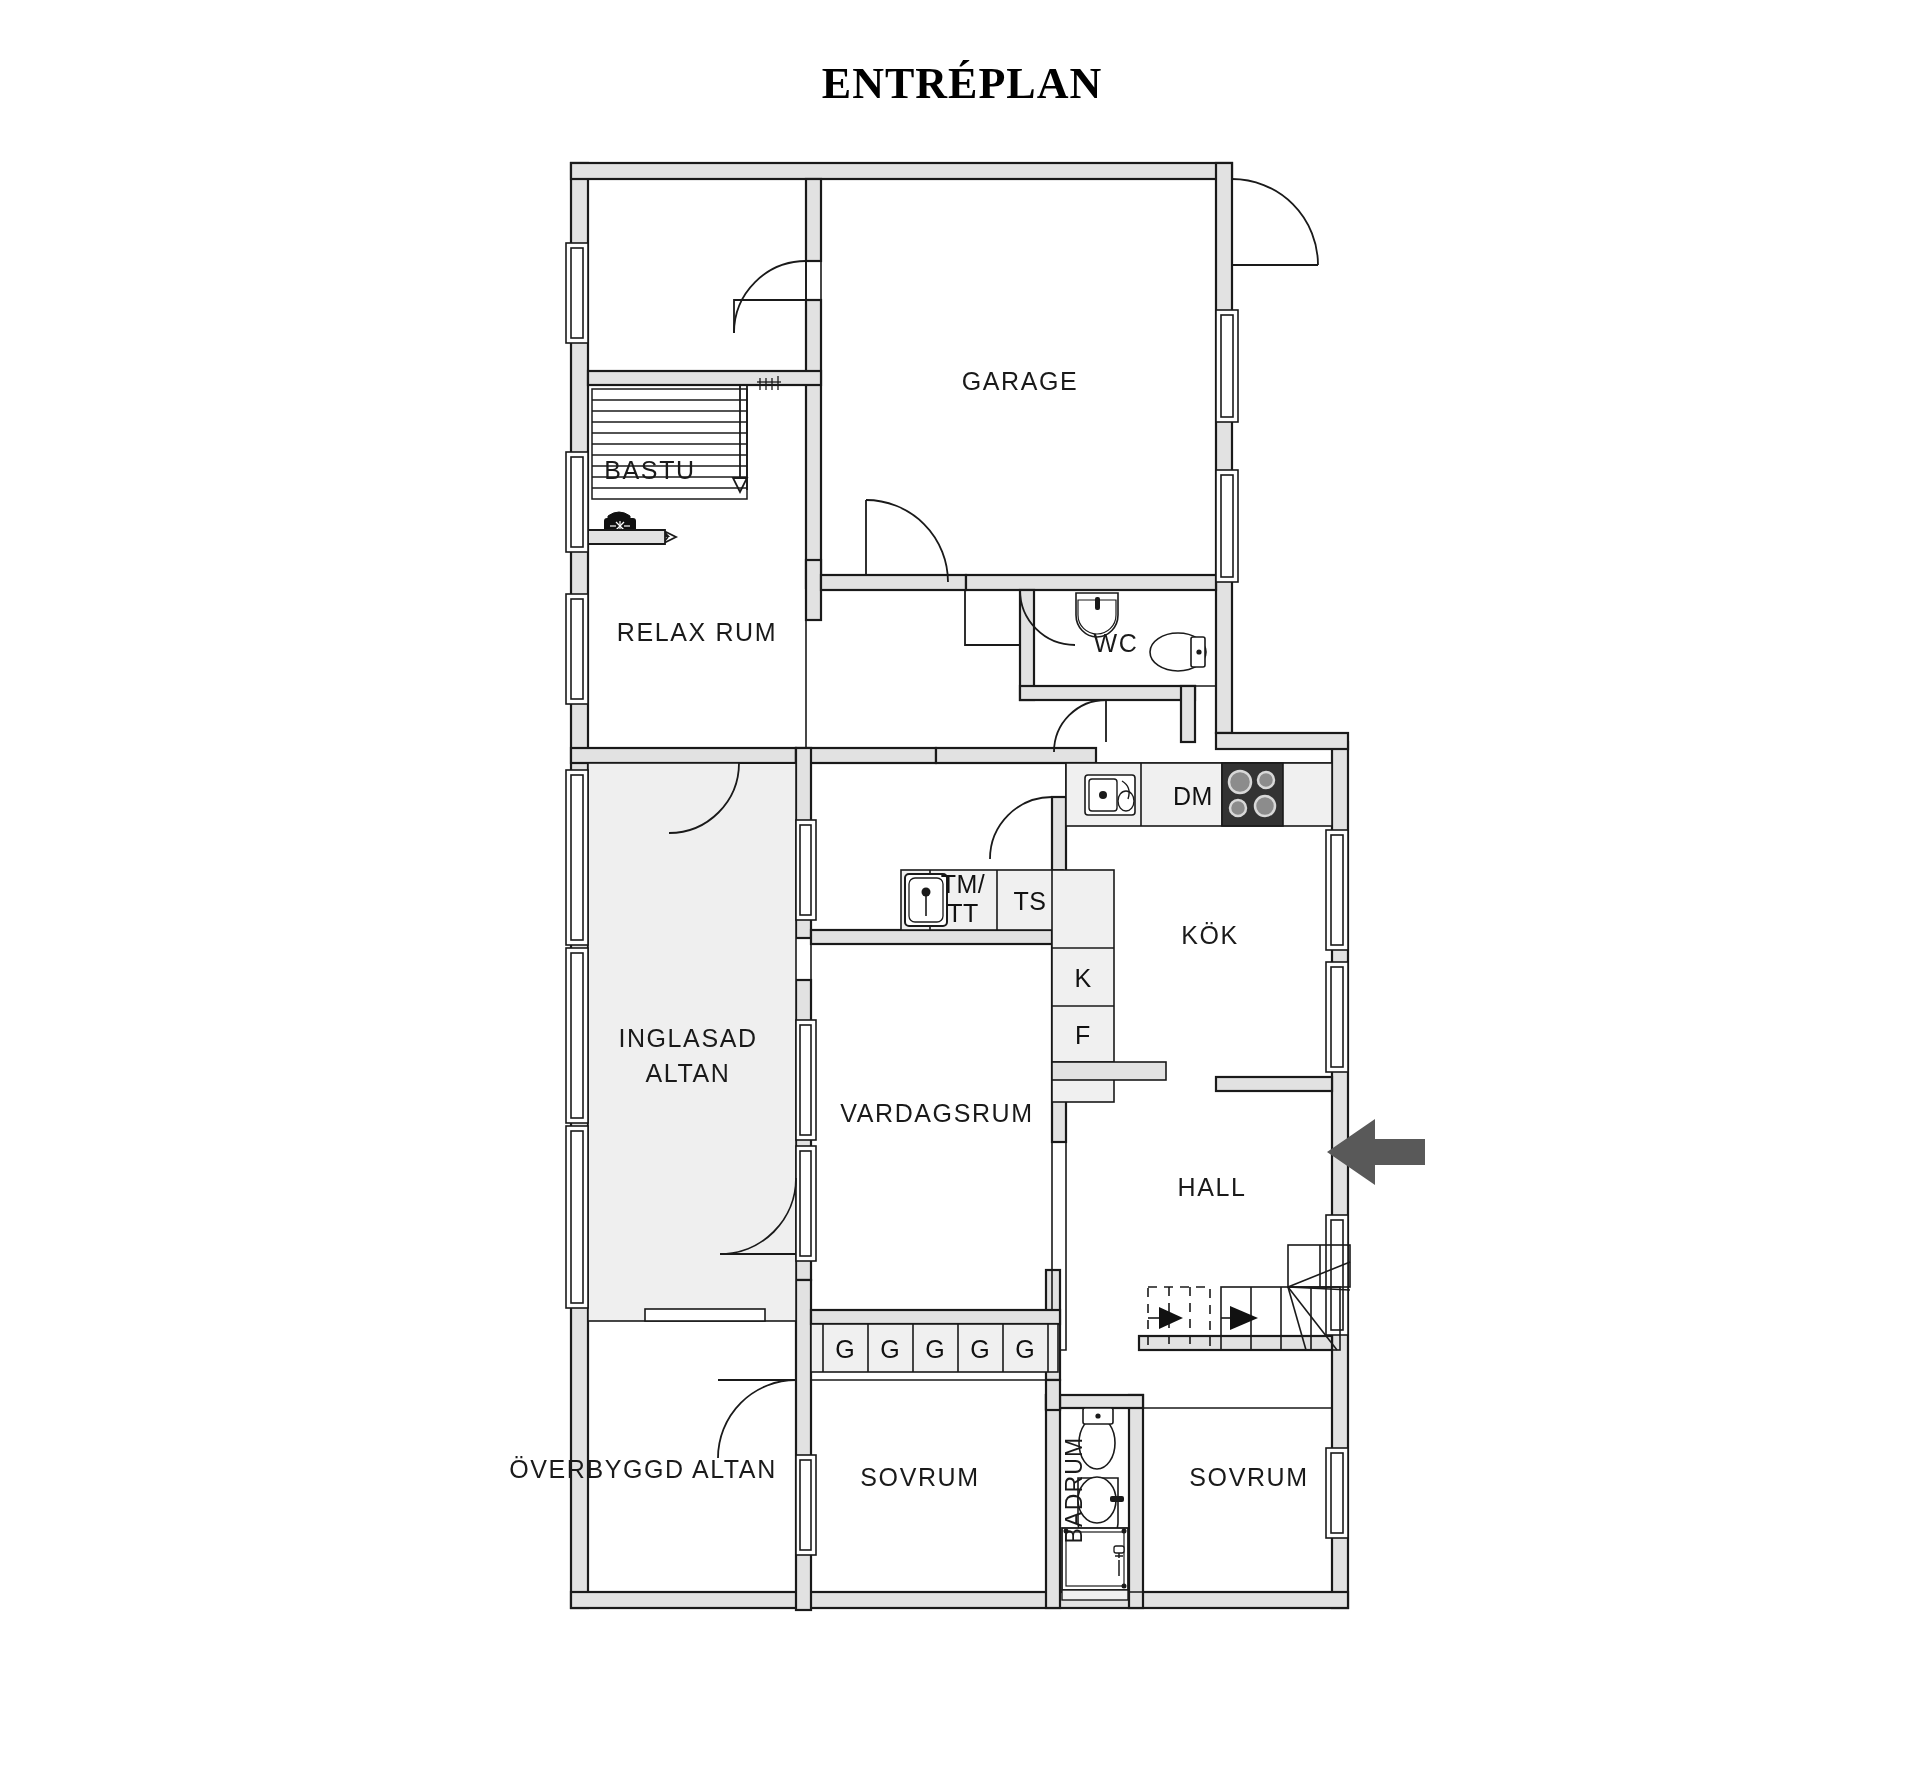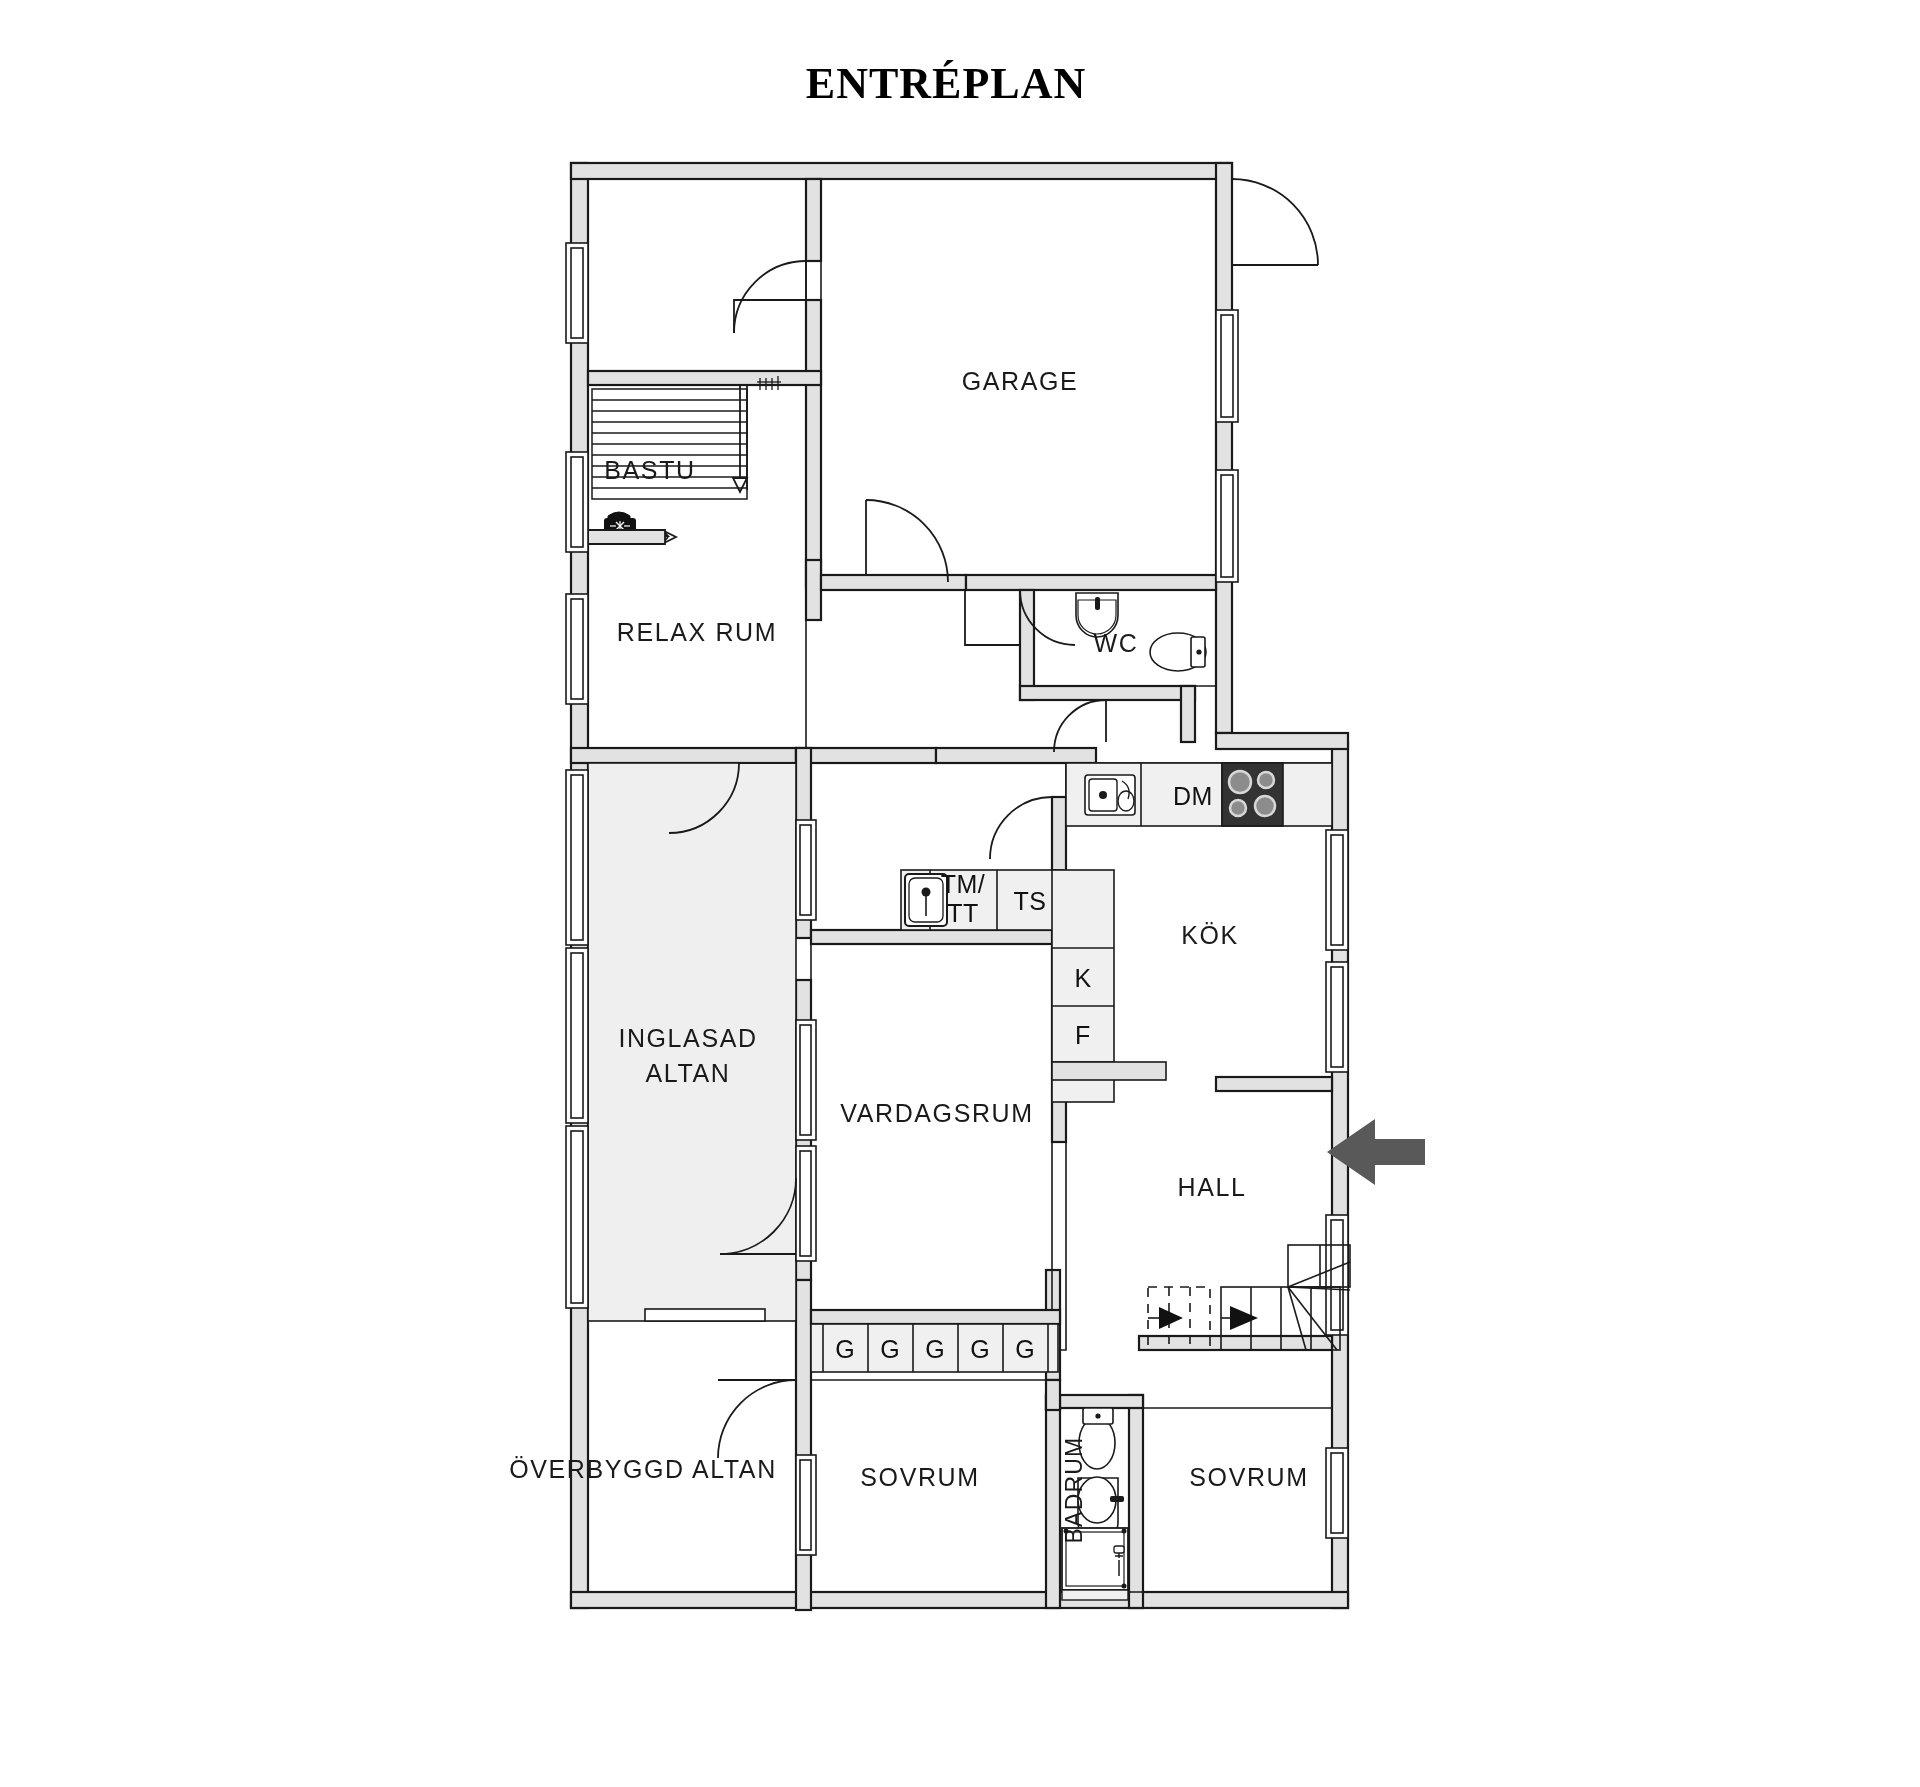--- a/index.html
+++ b/index.html
@@ -1,19 +1,19 @@
 <!DOCTYPE html>
 <html><head>
 <meta charset="utf-8">
 <style>
   html,body{margin:0;padding:0;background:#ffffff;}
   body{width:1920px;height:1787px;font-family:"Liberation Sans",sans-serif;overflow:hidden;}
   #plan-root{position:relative;width:1920px;height:1787px;background:#fff;}
   #plan-title{
-    position:absolute;left:0;top:58px;width:1892px;text-align:center;
+    position:absolute;left:16px;top:58px;width:1892px;text-align:center;
     font-family:"Liberation Serif",serif;font-weight:bold;font-size:44px;
     letter-spacing:1px;color:#000;
   }
   svg{position:absolute;left:0;top:0;}
   .rm-label{font-family:"Liberation Sans",sans-serif;font-size:25px;fill:#1a1a1a;letter-spacing:1.6px;}
   .rm-label-sm{font-family:"Liberation Sans",sans-serif;font-size:23px;fill:#1a1a1a;letter-spacing:1.2px;}
   .app-label{font-family:"Liberation Sans",sans-serif;font-size:25px;fill:#111;letter-spacing:0.5px;}
   .closet-label{font-family:"Liberation Sans",sans-serif;font-size:25px;fill:#111;}
 </style>
 </head>

